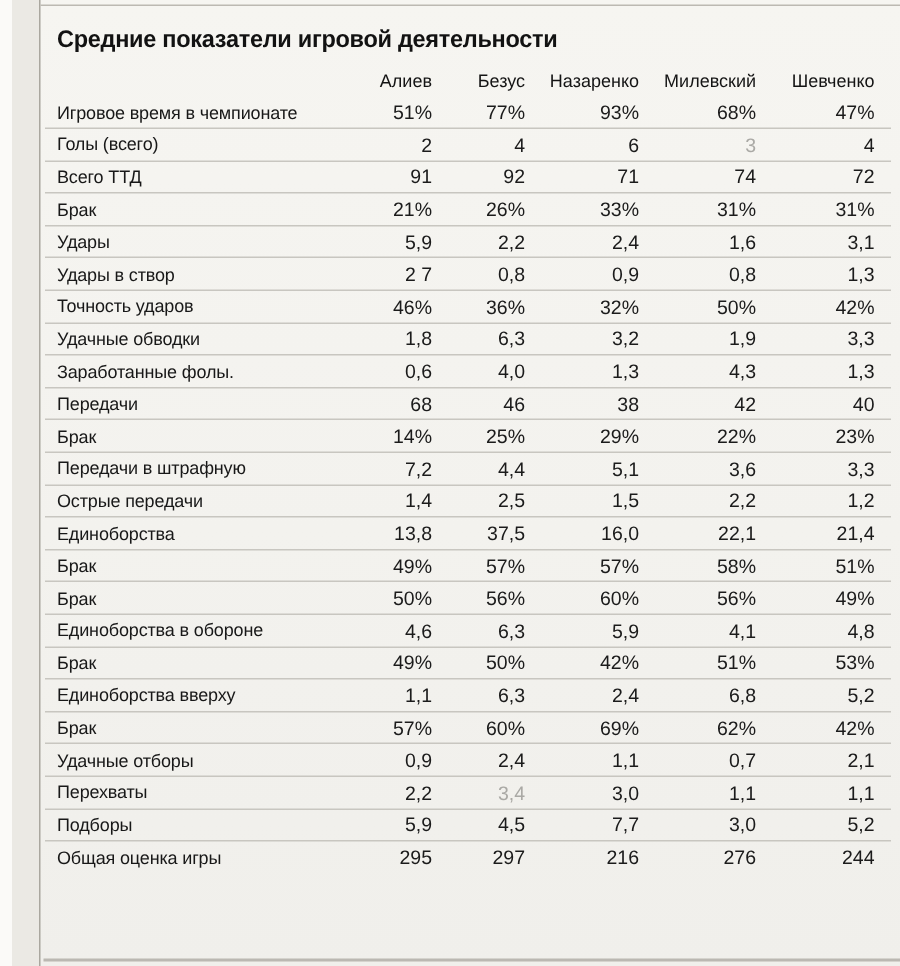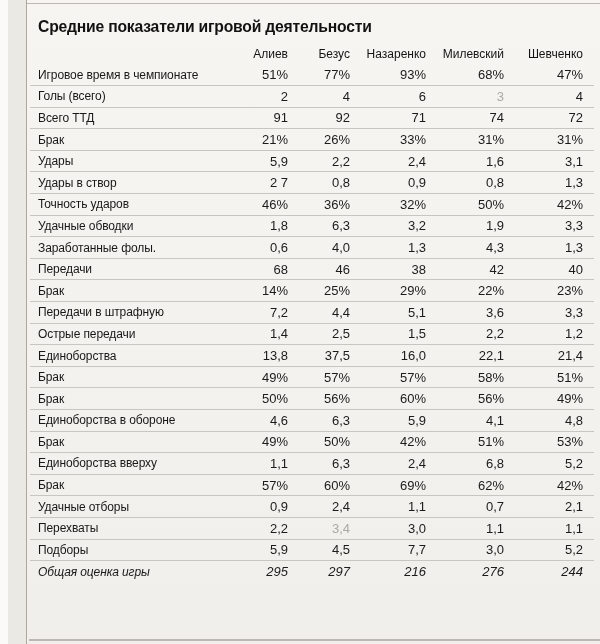--- a/index.html
+++ b/index.html
@@ -53,21 +53,21 @@
     text-align: right; vertical-align: middle;
     border-bottom: 1px solid #c8c6c0;
     padding: 0; white-space: nowrap;
     color: #1b1b1b;
   }
   table.stats td.label {
     text-align: left; padding-left: 8px;
     font-size: 12px; letter-spacing: -0.1px;
     color: #181818;
   }
-  table.stats tr:last-child td { border-bottom: none; font-style: italic; }
+  table.stats tr:last-child td { border-bottom: none; }
   table.stats th.last, table.stats td.last { padding-right: 11px; }
   table.stats td.muted { color: #aaa9a5; }
 </style>
 </head>
 <body>
 
 <div class="left-strip"></div>
 
 <div class="scan">
   <div class="top-rule"></div>

